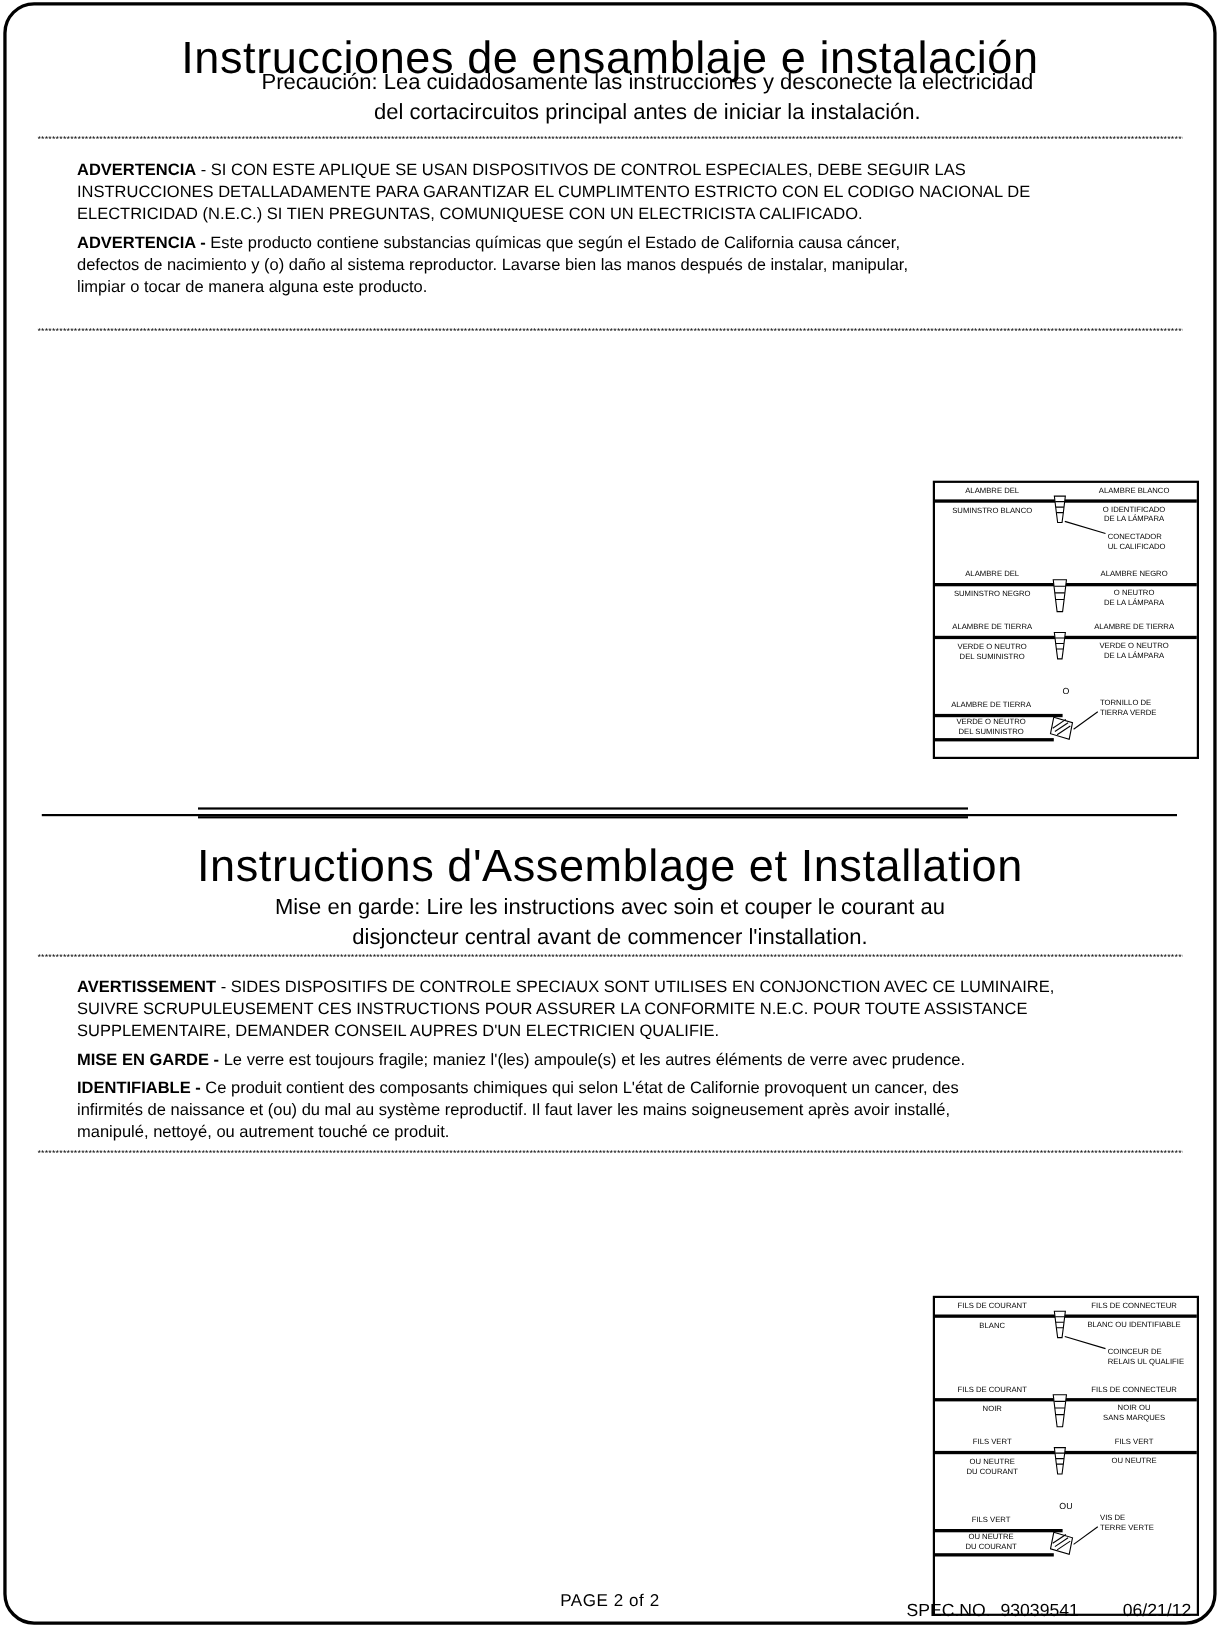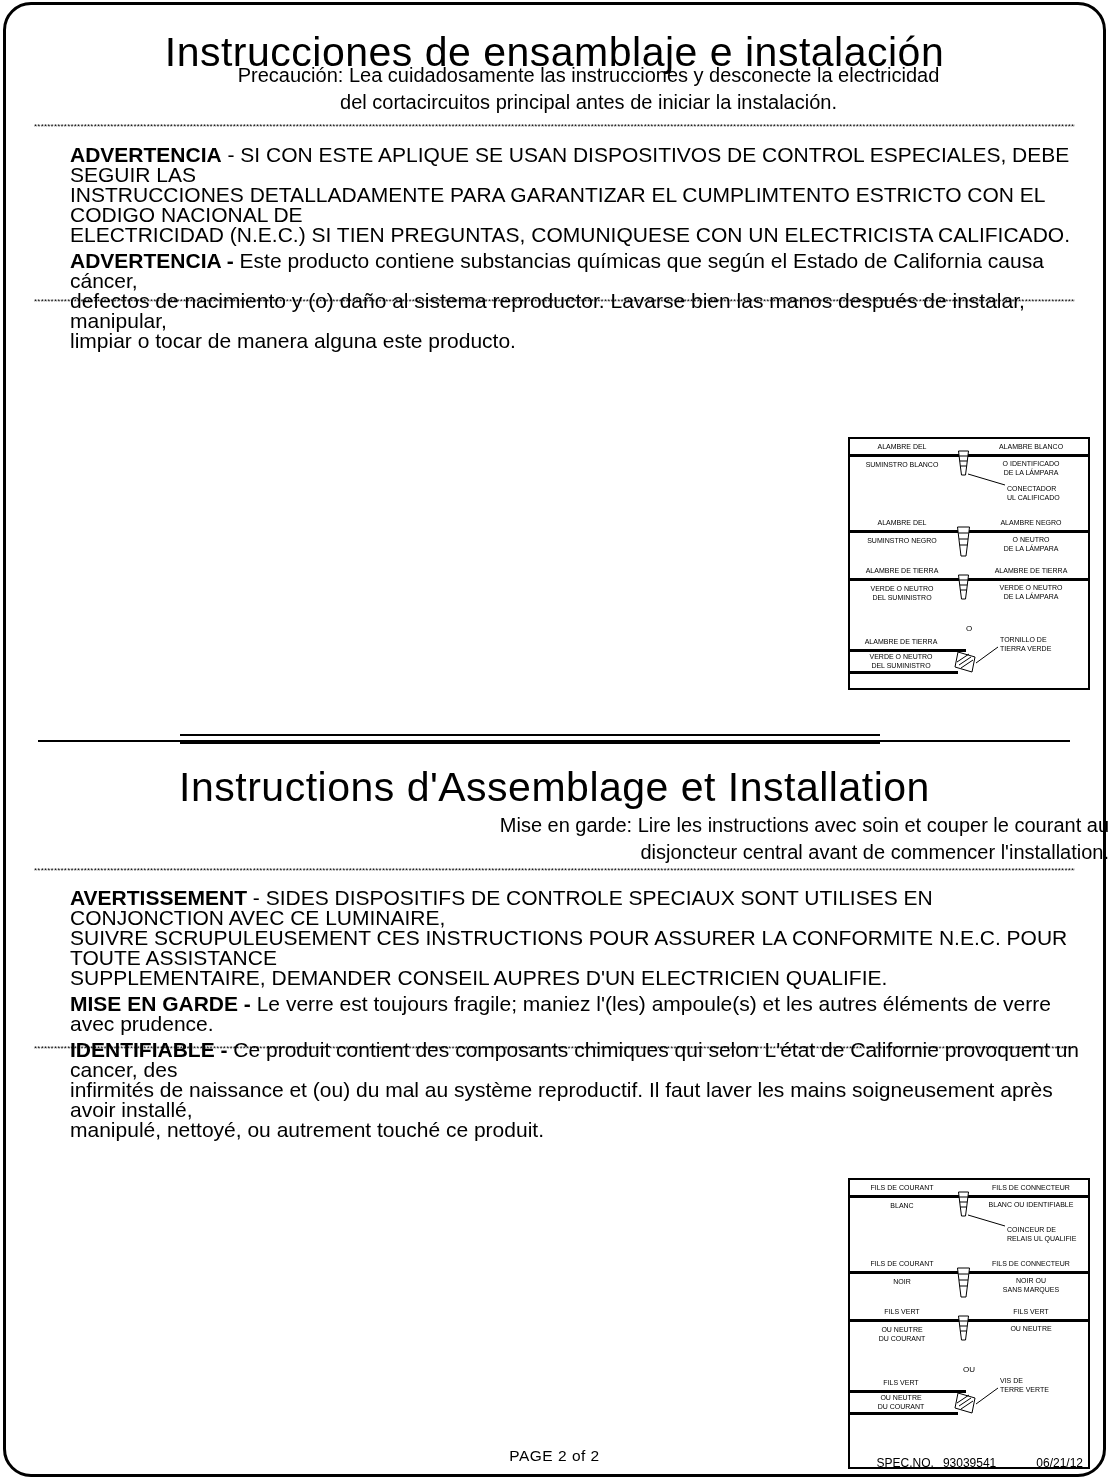--- a/index.html
+++ b/index.html
@@ -12,21 +12,21 @@
   .page-border {
     position:absolute; left:3px; top:2px; right:3px; bottom:2px;
     border:3px solid #000; border-radius:28px; pointer-events:none;
   }
   .title { width:100%; text-align:center; font-size:41px; line-height:46px; letter-spacing:0.5px; }
   .caution { width:100%; text-align:center; font-size:20px; line-height:27px; white-space:pre-line; }
   .stars {
     left:34px; width:1041px; font-size:8px; line-height:9px;
     white-space:nowrap; overflow:hidden; letter-spacing:0.2px;
   }
-  .warnings { left:70px; width:1012px; font-size:21px; line-height:20px; }
+  .warnings { left:70px; width:1012px; font-size:15px; line-height:20px; }
   .warnings p { margin:0 0 6px 0; white-space:pre-line; }
   .warnings b { font-weight:bold; }
 
   .divider-full { left:38px; top:740px; width:1032px; height:2px; background:#000; }
   .divider-double {
     left:180px; top:734px; width:700px; height:10px;
     border-top:2px solid #000; border-bottom:2px solid #000;
   }
 
   
@@ -61,21 +61,21 @@
 
   .l4t{left:2px;top:199px;width:98px;}
   .line4a{left:0;top:210px;width:116px;}
   .l4b{left:2px;top:214px;width:98px;}
   .line4b{left:0;top:232px;width:108px;}
   .screw{left:102px;top:210px;}
   .leader4{left:124px;top:206px;}
   .co4{left:150px;top:197px;width:86px;}
 
   .footer-page { top:1447px; width:100%; text-align:center; font-size:15.5px; letter-spacing:0.5px; }
-  .footer-spec { top:1456px; right:26px; font-size:12px; display:flex; }
+  .footer-spec { top:1456px; right:26px; font-size:16px; display:flex; }
   .footer-spec .num { margin-left:9px; }
   .footer-spec .date { margin-left:40px; }
 </style>
 </head>
 <body>
 
 <div class="page-border"></div>
 
 <div class="abs title" style="top:29px;">Instrucciones de ensamblaje e instalación</div>
 <div class="abs caution" style="top:62px;margin-left:34px;">Precaución:   Lea cuidadosamente las instrucciones y desconecte la electricidad
@@ -164,21 +164,21 @@
       <line x1="24" y1="2" x2="2" y2="18"></line>
     </svg>
   <div class="el wl co co4">TORNILLO DE
 TIERRA VERDE</div>
 </div>
 
 <div class="abs divider-full"></div>
 <div class="abs divider-double"></div>
 
 <div class="abs title" style="top:764px;">Instructions d'Assemblage et Installation</div>
-<div class="abs caution" style="top:812px;text-align:right;">Mise en garde:   Lire les instructions avec soin et couper le courant au
+<div class="abs caution" style="top:812px;">Mise en garde:   Lire les instructions avec soin et couper le courant au
 disjoncteur central avant de  commencer l'installation.</div>
 <div class="abs stars" style="top:866px;">********************************************************************************************************************************************************************************************************************************************************************************************************************************************</div>
 
 <div class="abs warnings" style="top:888px;">
   <p><b>AVERTISSEMENT</b><span> - SIDES DISPOSITIFS DE CONTROLE SPECIAUX SONT UTILISES EN CONJONCTION AVEC CE LUMINAIRE,
 SUIVRE SCRUPULEUSEMENT CES INSTRUCTIONS POUR ASSURER LA CONFORMITE N.E.C. POUR TOUTE ASSISTANCE
 SUPPLEMENTAIRE, DEMANDER CONSEIL AUPRES D'UN ELECTRICIEN QUALIFIE.</span></p>
   <p><b>MISE EN GARDE -</b><span> Le verre est toujours fragile; maniez l'(les) ampoule(s) et les autres éléments de verre avec prudence.</span></p>
   <p><b>IDENTIFIABLE -</b><span> Ce produit contient des composants chimiques qui selon L'état de Californie provoquent un cancer, des
 infirmités de naissance et (ou) du mal au système reproductif.  Il faut laver les mains soigneusement après avoir installé,

